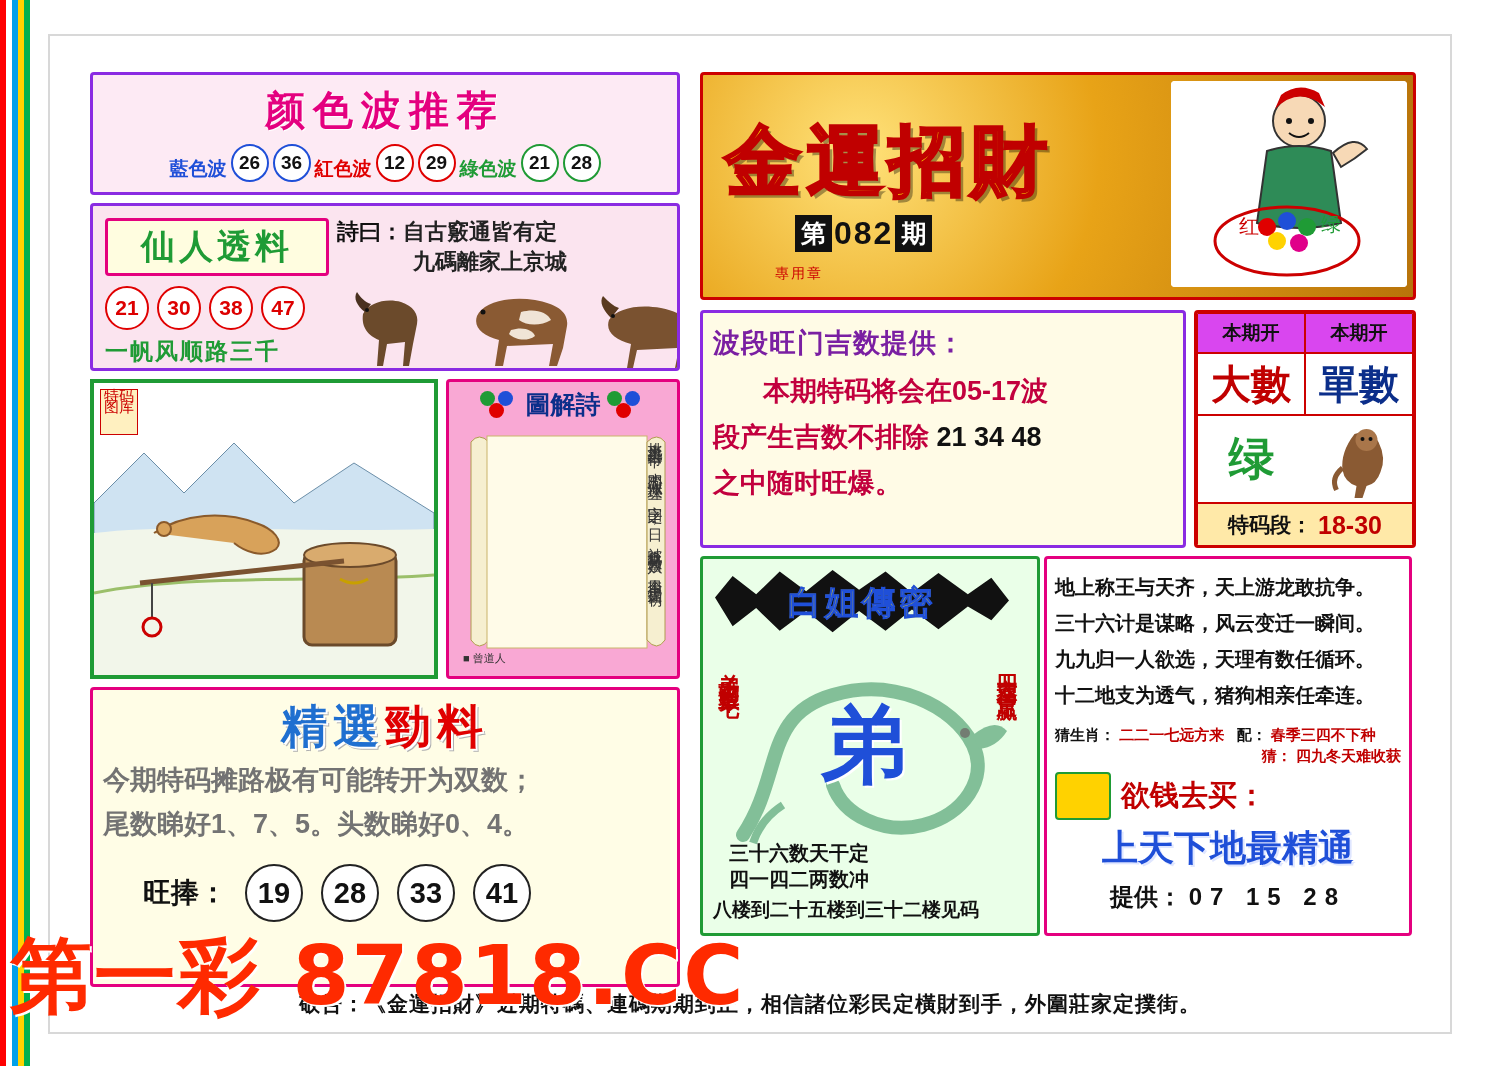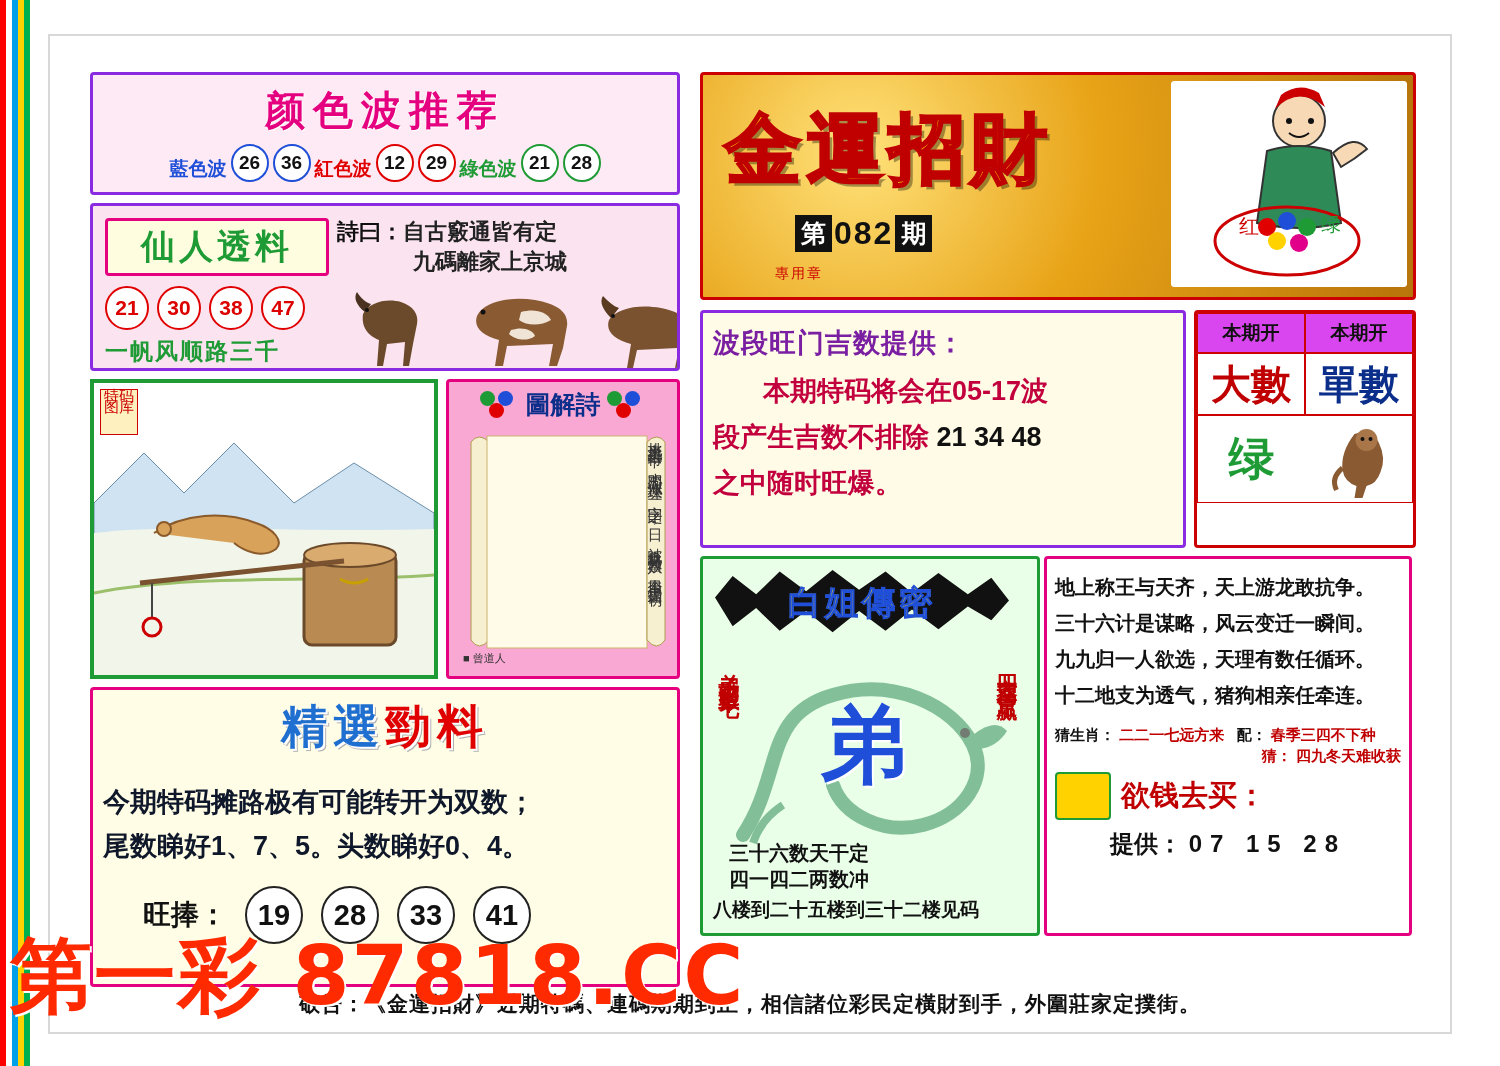--- a/index.html
+++ b/index.html
@@ -104,35 +104,35 @@
   .jingxuan{
     margin-top:8px;border:3px solid #e4007f;background:#fffde6;border-radius:4px;
     height:300px;box-sizing:border-box;padding:6px 10px;position:relative;
   }
   .jx-title{
     text-align:center;font-size:46px;font-weight:bold;color:#1f6fd0;
     font-family:"DejaVu Serif",serif;letter-spacing:6px;
     text-shadow:2px 2px 0 #fff,3px 3px 0 #b0b0b0;
   }
   .jx-title b{color:#e00000;}
-  .jx-body{margin-top:22px;font-size:27px;color:#0f172a;line-height:44px;font-weight:bold;}
+  .jx-body{font-size:27px;color:#737373;line-height:44px;font-weight:bold;}
   .jx-hot{display:flex;align-items:center;gap:18px;margin-top:18px;padding-left:40px;}
   .jx-hot .lbl{font-size:28px;font-weight:bold;color:#111;}
   .jx-hot .ball{width:54px;height:54px;font-size:29px;border:2px solid #222;}
 
   
   .col-right{position:absolute;left:650px;top:36px;width:716px;}
   .banner{
     height:222px;border:3px solid #c00;border-radius:4px;overflow:hidden;position:relative;
     background:
       radial-gradient(circle at 22% 35%,#ffe27a 0%,#e8a317 42%,#b8730a 100%),
       linear-gradient(135deg,#d98c12,#8b4a05);
   }
   .banner-title{
-    position:absolute;left:22px;top:24px;font-size:76px;font-weight:bold;color:#ffe200;
+    position:absolute;left:22px;top:36px;font-size:76px;font-weight:bold;color:#ffe200;
     -webkit-text-stroke:3px #c00000;letter-spacing:6px;
     font-family:Liberation Serif, serif;text-shadow:4px 4px 0 rgba(0,0,0,.35);
   }
   .issue{
     position:absolute;left:92px;top:140px;display:flex;align-items:center;gap:2px;
   }
   .issue .dot{background:#111;color:#fff;font-size:25px;font-weight:bold;padding:2px 6px;}
   .issue .num{font-size:32px;font-weight:bold;color:#111;letter-spacing:2px;}
   .mascot{
     position:absolute;right:6px;top:6px;width:236px;height:206px;background:#fff;
@@ -425,20 +425,24 @@
             <div class="ds-animal">
               <svg width="100%" height="100%" viewBox="0 0 100 86">
                 <path d="M46 18 q16 -6 24 8 q8 16 2 30 q-4 12 -14 14 l-4 12 l-8 0 l2 -12 q-12 -4 -14 -16 q-2 -18 12 -36Z" fill="#8a5a33"></path>
                 <circle cx="58" cy="24" r="11" fill="#a9764a"></circle>
                 <circle cx="54" cy="23" r="2" fill="#111"></circle>
                   <circle cx="62" cy="23" r="2" fill="#111"></circle>
                 <path d="M34 52 q-12 10 -6 22" stroke="#8a5a33" stroke-width="5" fill="none"></path>
               </svg>
             </div>
           </div>
+          <div class="ds-foot">
+            <span class="k">特码段：</span>
+            <span class="v">18-30</span>
+          </div>
         </div>
       </div>
 
       <div class="brow">
         <div class="baijie">
           <div class="bj-burst"></div>
           <div class="bj-title">白姐傳密</div>
           <svg class="bj-dragon" viewBox="0 0 300 230">
             <path d="M20 180 C60 120 40 60 110 40 C170 22 230 50 250 90 C266 124 240 160 200 170 C160 180 120 160 110 130" fill="none" stroke="#2e8b57" stroke-width="14" stroke-linecap="round"></path>
             <path d="M250 80 q22 -18 34 -4 q-10 16 -28 18Z" fill="#2e8b57"></path>
@@ -465,20 +469,21 @@
             <span>春季三四不下种</span>
           </div>
           <div class="rp-guess2">
             <span>猜：</span>
             <span>四九冬天难收获</span>
           </div>
           <div class="rp-buy">
             <span class="money-icon"></span>
             <span class="rp-buy-t">欲钱去买：</span>
           </div>
+          <div class="rp-slogan">上天下地最精通</div>
           <div class="rp-provide">
             <span>提供：</span>
             <span class="n">07 15 28</span>
           </div>
         </div>
       </div>
     </div>
 
     <div class="footer">敬告：《金運招財》近期特碼、連碼期期到正，相信諸位彩民定橫財到手，外圍莊家定撲街。</div>
   </div>

